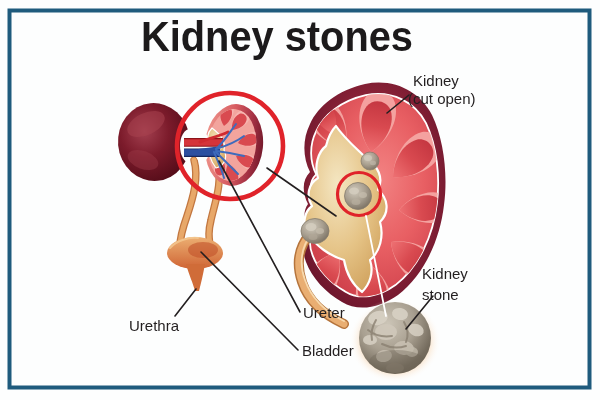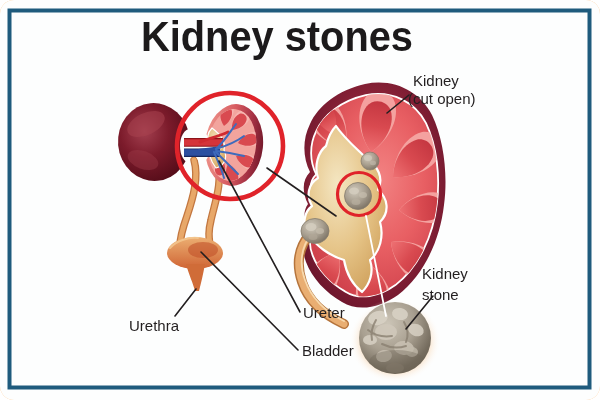--- a/index.html
+++ b/index.html
@@ -1,17 +1,17 @@
 <!DOCTYPE html>
 <html><head>
 <meta charset="utf-8">
 <style>
   html,body{margin:0;padding:0;background:#ffffff;}
   .canvas{position:relative;width:600px;height:400px;background:#fdba74;overflow:hidden;
-          font-family:"Liberation Sans",sans-serif;border-radius:14px;}
+          font-family:"Liberation Sans",sans-serif;}
   svg{display:block;}
   svg text{font-family:"Liberation Sans",sans-serif;}
   .title{font-weight:bold;font-size:42px;fill:#1c1a1b;}
   .lbl{font-size:15px;fill:#231f20;}
   .leader{stroke:#231f20;stroke-width:1.6;stroke-linecap:round;}
 </style>
 </head>
 <body>
 
 <div class="canvas">

